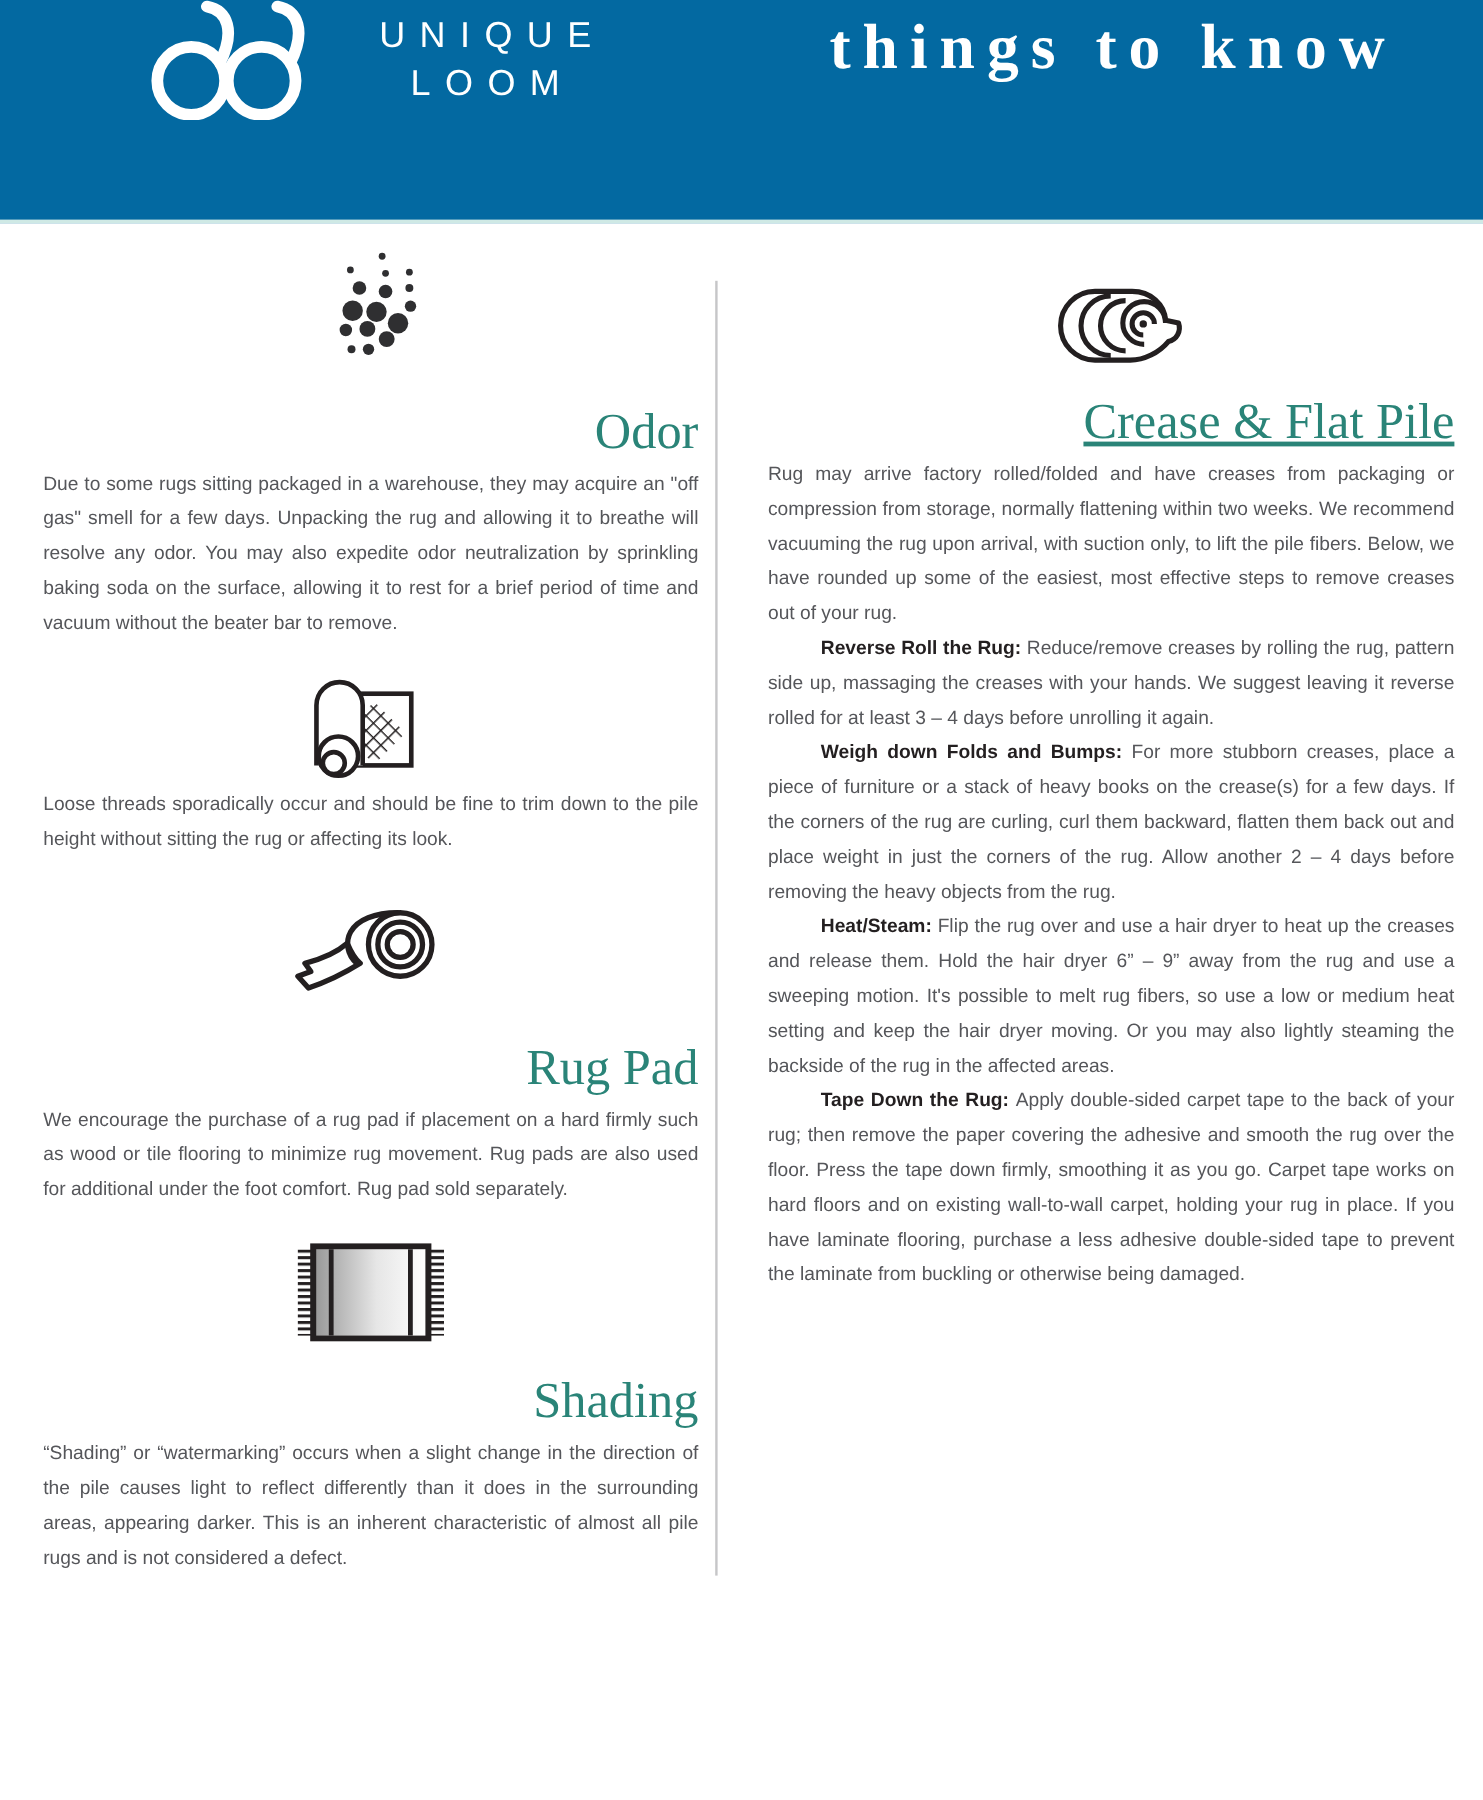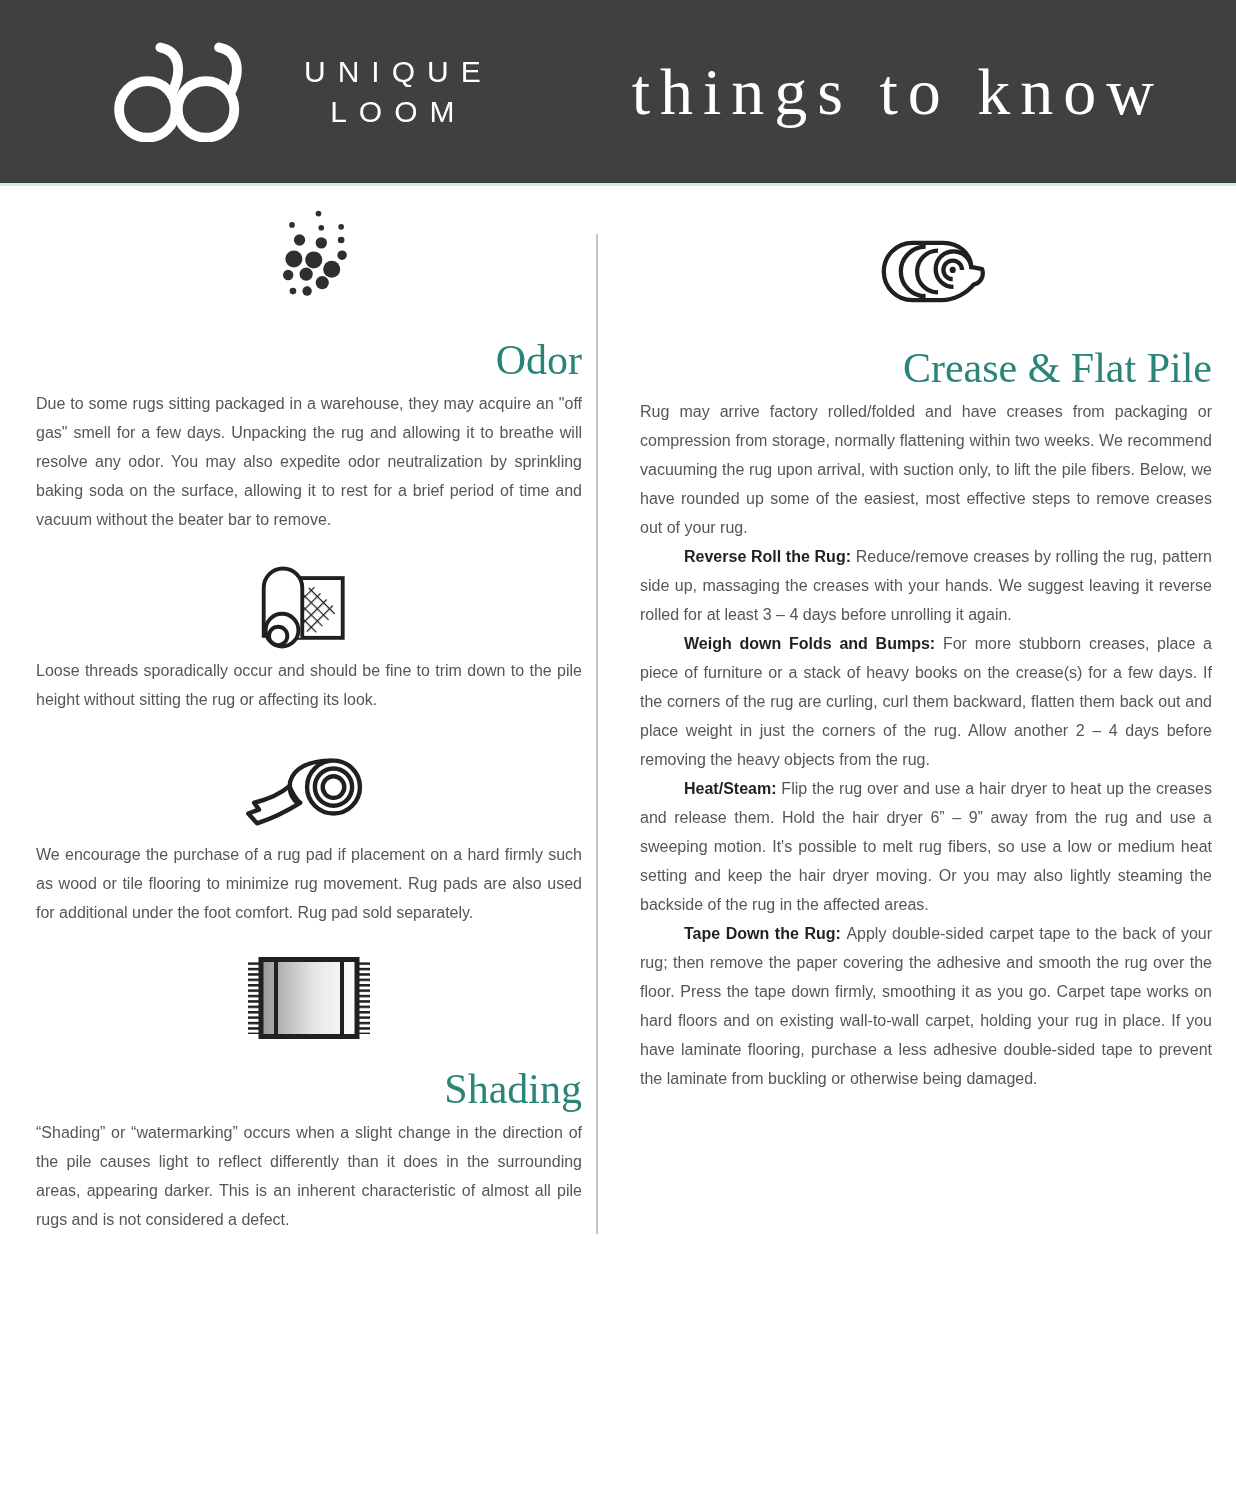--- a/index.html
+++ b/index.html
@@ -7,46 +7,47 @@
     position:relative;
     width:1236px;height:1500px;
     overflow:hidden;
     background:#ffffff;
     font-family:"Liberation Sans", sans-serif;
   }
 
   
   .band{
     height:186px;
-    background:#404040;
+    background:#0369a1;
     border-bottom:3px solid #cfe9e5;
     display:flex;
-    align-items:center;
+    align-items:flex-start;
     box-sizing:border-box;
+    padding-left:12px;
   }
   .logo{
     display:flex;
     align-items:center;
     margin-left:108px;
   }
   .logo svg{display:block;}
   .brand-words{
     margin-left:26px;
     color:#ffffff;
     font-size:30px;
     letter-spacing:12px;
     line-height:1.32;
     text-align:center;
   }
   .title{
-    margin:0 72px 0 auto;
+    margin:10px 72px 0 auto;
     color:#ffffff;
     font-family:"Liberation Serif", serif;
-    font-weight:normal;
-    font-size:66px;
+    font-weight:bold;
+    font-size:53px;
     letter-spacing:10px;
     white-space:nowrap;
   }
 
   
   .content{position:relative;display:flex;}
   .divider{
     position:absolute;
     left:596px;top:48px;bottom:0;
     width:2px;
@@ -77,21 +78,21 @@
     font-weight:bold;
     color:#231f20;
     margin-left:44px;
   }
 
   .iw-odor{margin-top:20px;}
   .iw-threading{margin-top:24px;}
   .iw-rugpad{margin-top:28px;}
   .iw-shading{margin-top:30px;}
   .iw-crease{margin-top:52px;}
-  .col-right h2{margin-top:36px;}
+  .col-right h2{margin-top:20px;text-decoration:underline;}
 
   .icon-stroke{stroke:#231f20;fill:none;}
 </style>
 </head>
 <body>
 
 <div class="page">
 
   <header class="band">
     <div class="logo">
@@ -164,20 +165,21 @@
       <div class="sec">
         <div class="icon-wrap iw-rugpad">
           <svg width="128" height="98" viewBox="0 0 130 100">
             <path d="M56,62 C40,72 24,79 12,83 L3,73 L14,69 L9,62 C25,58 37,52 45,45 C48,52 51,58 56,62 Z" fill="#ffffff" stroke="#231f20" stroke-width="4.5" stroke-linejoin="round"></path>
             <path d="M88,19 C68,19 54,25 48,35 C43,44 45,55 53,62" fill="none" stroke="#231f20" stroke-width="4.5" stroke-linecap="round"></path>
             <circle cx="90" cy="46" r="27" fill="#ffffff" stroke="#231f20" stroke-width="4.5"></circle>
             <circle cx="90" cy="46" r="19" fill="#ffffff" stroke="#231f20" stroke-width="4.5"></circle>
             <circle cx="90" cy="46" r="11" fill="#ffffff" stroke="#231f20" stroke-width="4.5"></circle>
           </svg>
         </div>
+        <h2>Rug Pad</h2>
         <p class="body">We encourage the purchase of a rug pad if placement on a hard firmly such as wood or tile flooring to minimize rug movement. Rug pads are also used for additional under the foot comfort. Rug pad sold separately.</p>
       </div>
 
       <div class="sec">
         <div class="icon-wrap iw-shading">
           <svg width="122" height="82" viewBox="0 0 122 82">
             <defs>
               <pattern id="fringe" width="6" height="5.4" patternUnits="userSpaceOnUse">
                 <rect width="6" height="2.5" fill="#231f20"></rect>
               </pattern>

